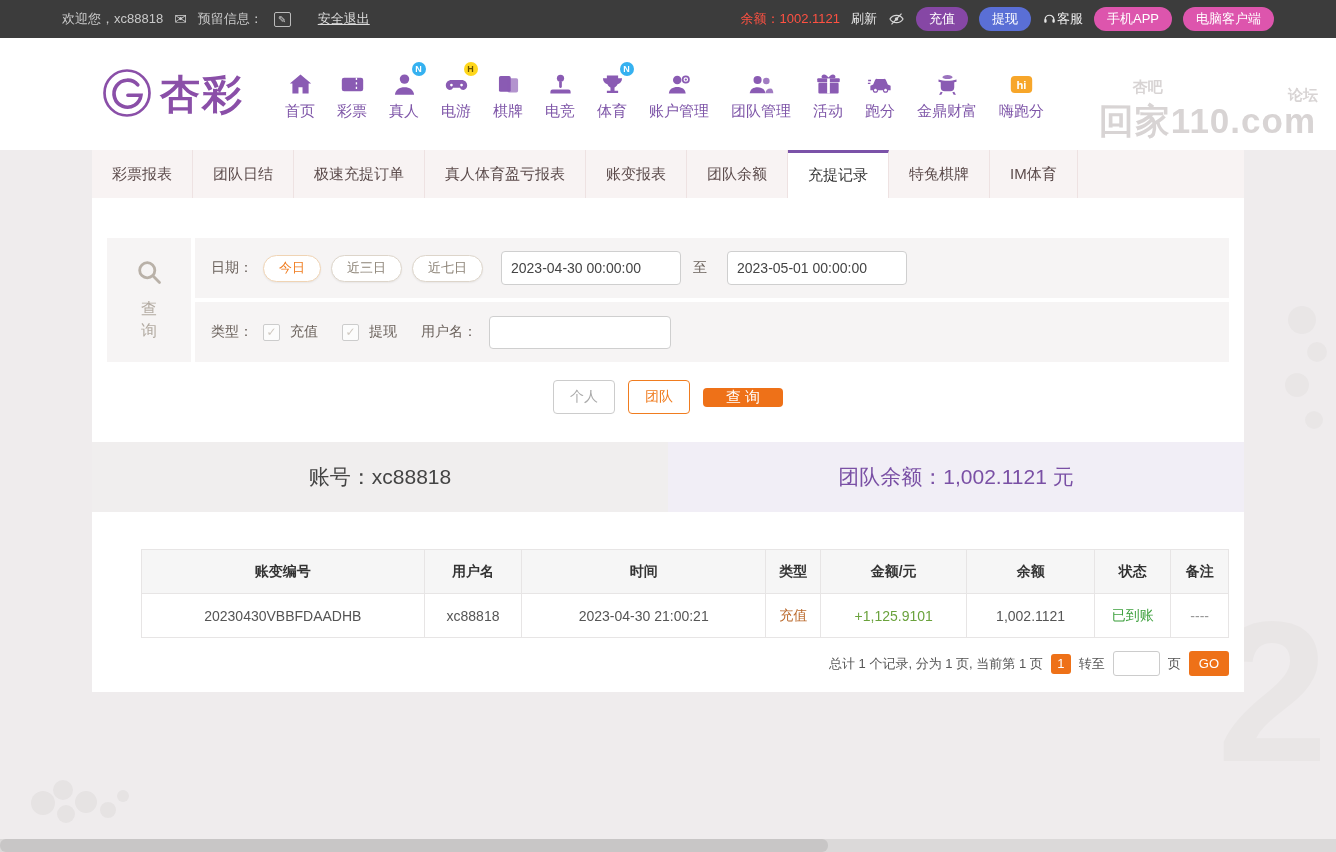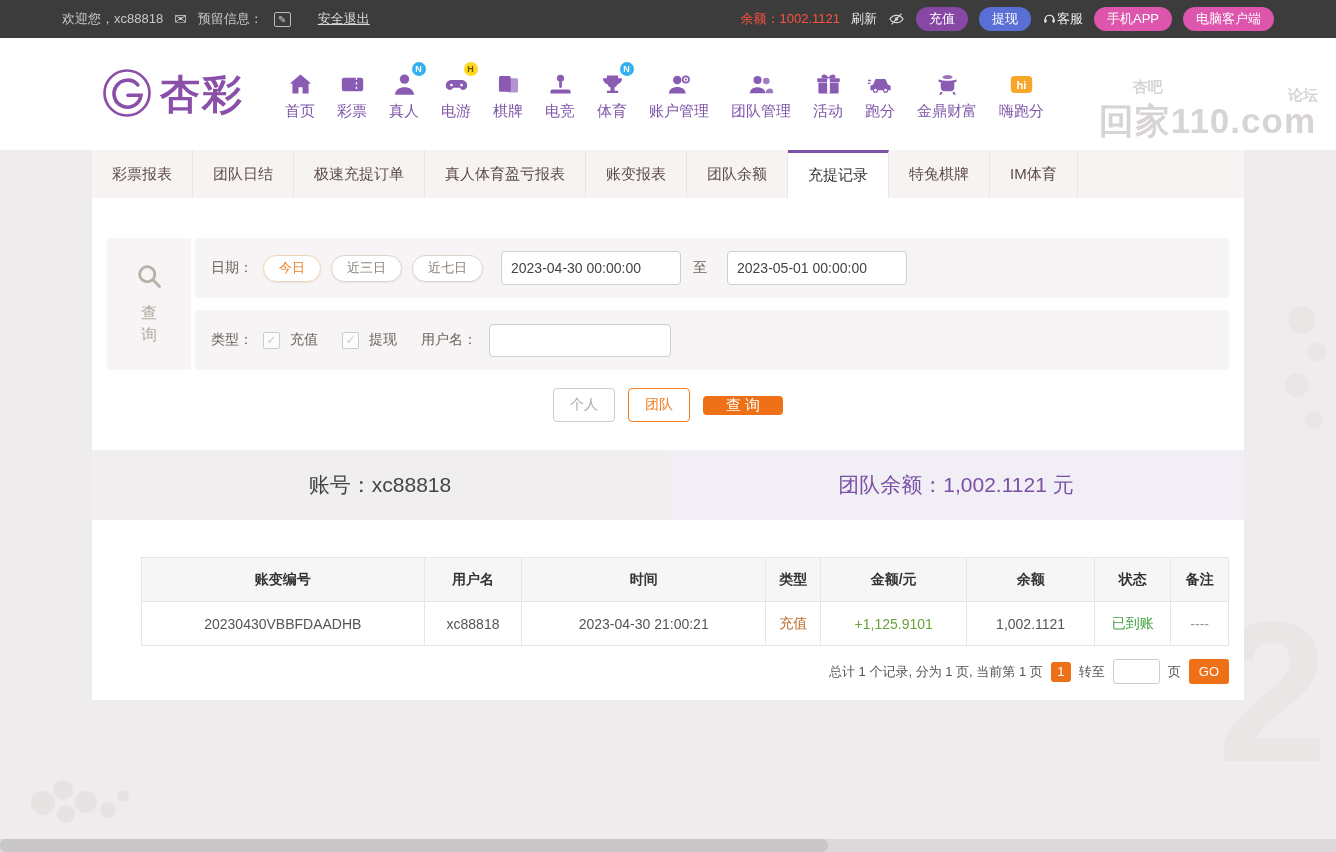--- a/index.html
+++ b/index.html
@@ -52,21 +52,21 @@
   .tabs { display:flex; background:#f8f3f3; height:48px; }
   .tab { display:flex; align-items:center; padding:0 20px; font-size:15px; color:#5c4c4c; border-right:1px solid #eee2e2; cursor:pointer; }
   .tab.active { background:#fff; border-top:3px solid #7b52a8; color:#333; }
 
   .panel { background:#fff; padding:40px 15px 16px; }
 
   
   .filterbox { display:flex; }
   .fb-left { width:84px; background:#f6f4f4; margin-right:4px; display:flex; flex-direction:column; align-items:center; justify-content:center; gap:9px; color:#b3aba2; cursor:pointer; }
   .qtext { width:18px; font-size:16px; line-height:1.4; text-align:center; word-break:break-all; }
-  .fb-rows { flex:1; display:flex; flex-direction:column; gap:12px; }
+  .fb-rows { flex:1; display:flex; flex-direction:column; gap:4px; }
   .fb-row { background:#f6f4f4; height:60px; display:flex; align-items:center; padding:0 16px; gap:10px; font-size:14px; color:#6b625c; }
   .pill { height:27px; border-radius:14px; background:#fff; border:1px solid #ddd5ca; padding:0 15px; font-size:13px; color:#8d8478; cursor:pointer; display:inline-flex; align-items:center; box-shadow:0 1px 2px rgba(0,0,0,.06); font-family:inherit; }
   .pill.active { color:#f07c1f; border-color:#f0d4b4; }
   .datebox { width:180px; height:34px; background:#fff; border:1px solid #cfcfcf; border-radius:4px; display:flex; align-items:center; overflow:hidden; margin-left:8px; cursor:pointer; }
   .datebox input { flex:1; border:none; outline:none; font-size:14px; color:#444; padding:0 0 0 9px; font-family:inherit; background:transparent; }
   .to-label { color:#6b625c; margin:0 2px; }
   .cb { width:17px; height:17px; border:1px solid #ccc; border-radius:2px; background:#fcfcfc; display:inline-flex; align-items:center; justify-content:center; font-size:12px; color:#cfc8c0; cursor:pointer; }
   .cb-label { margin-right:14px; cursor:pointer; }
   .uname-input { width:182px; height:33px; border:1px solid #cfcfcf; border-radius:4px; font-size:14px; padding:0 9px; outline:none; font-family:inherit; color:#444; margin-left:2px; }
 

